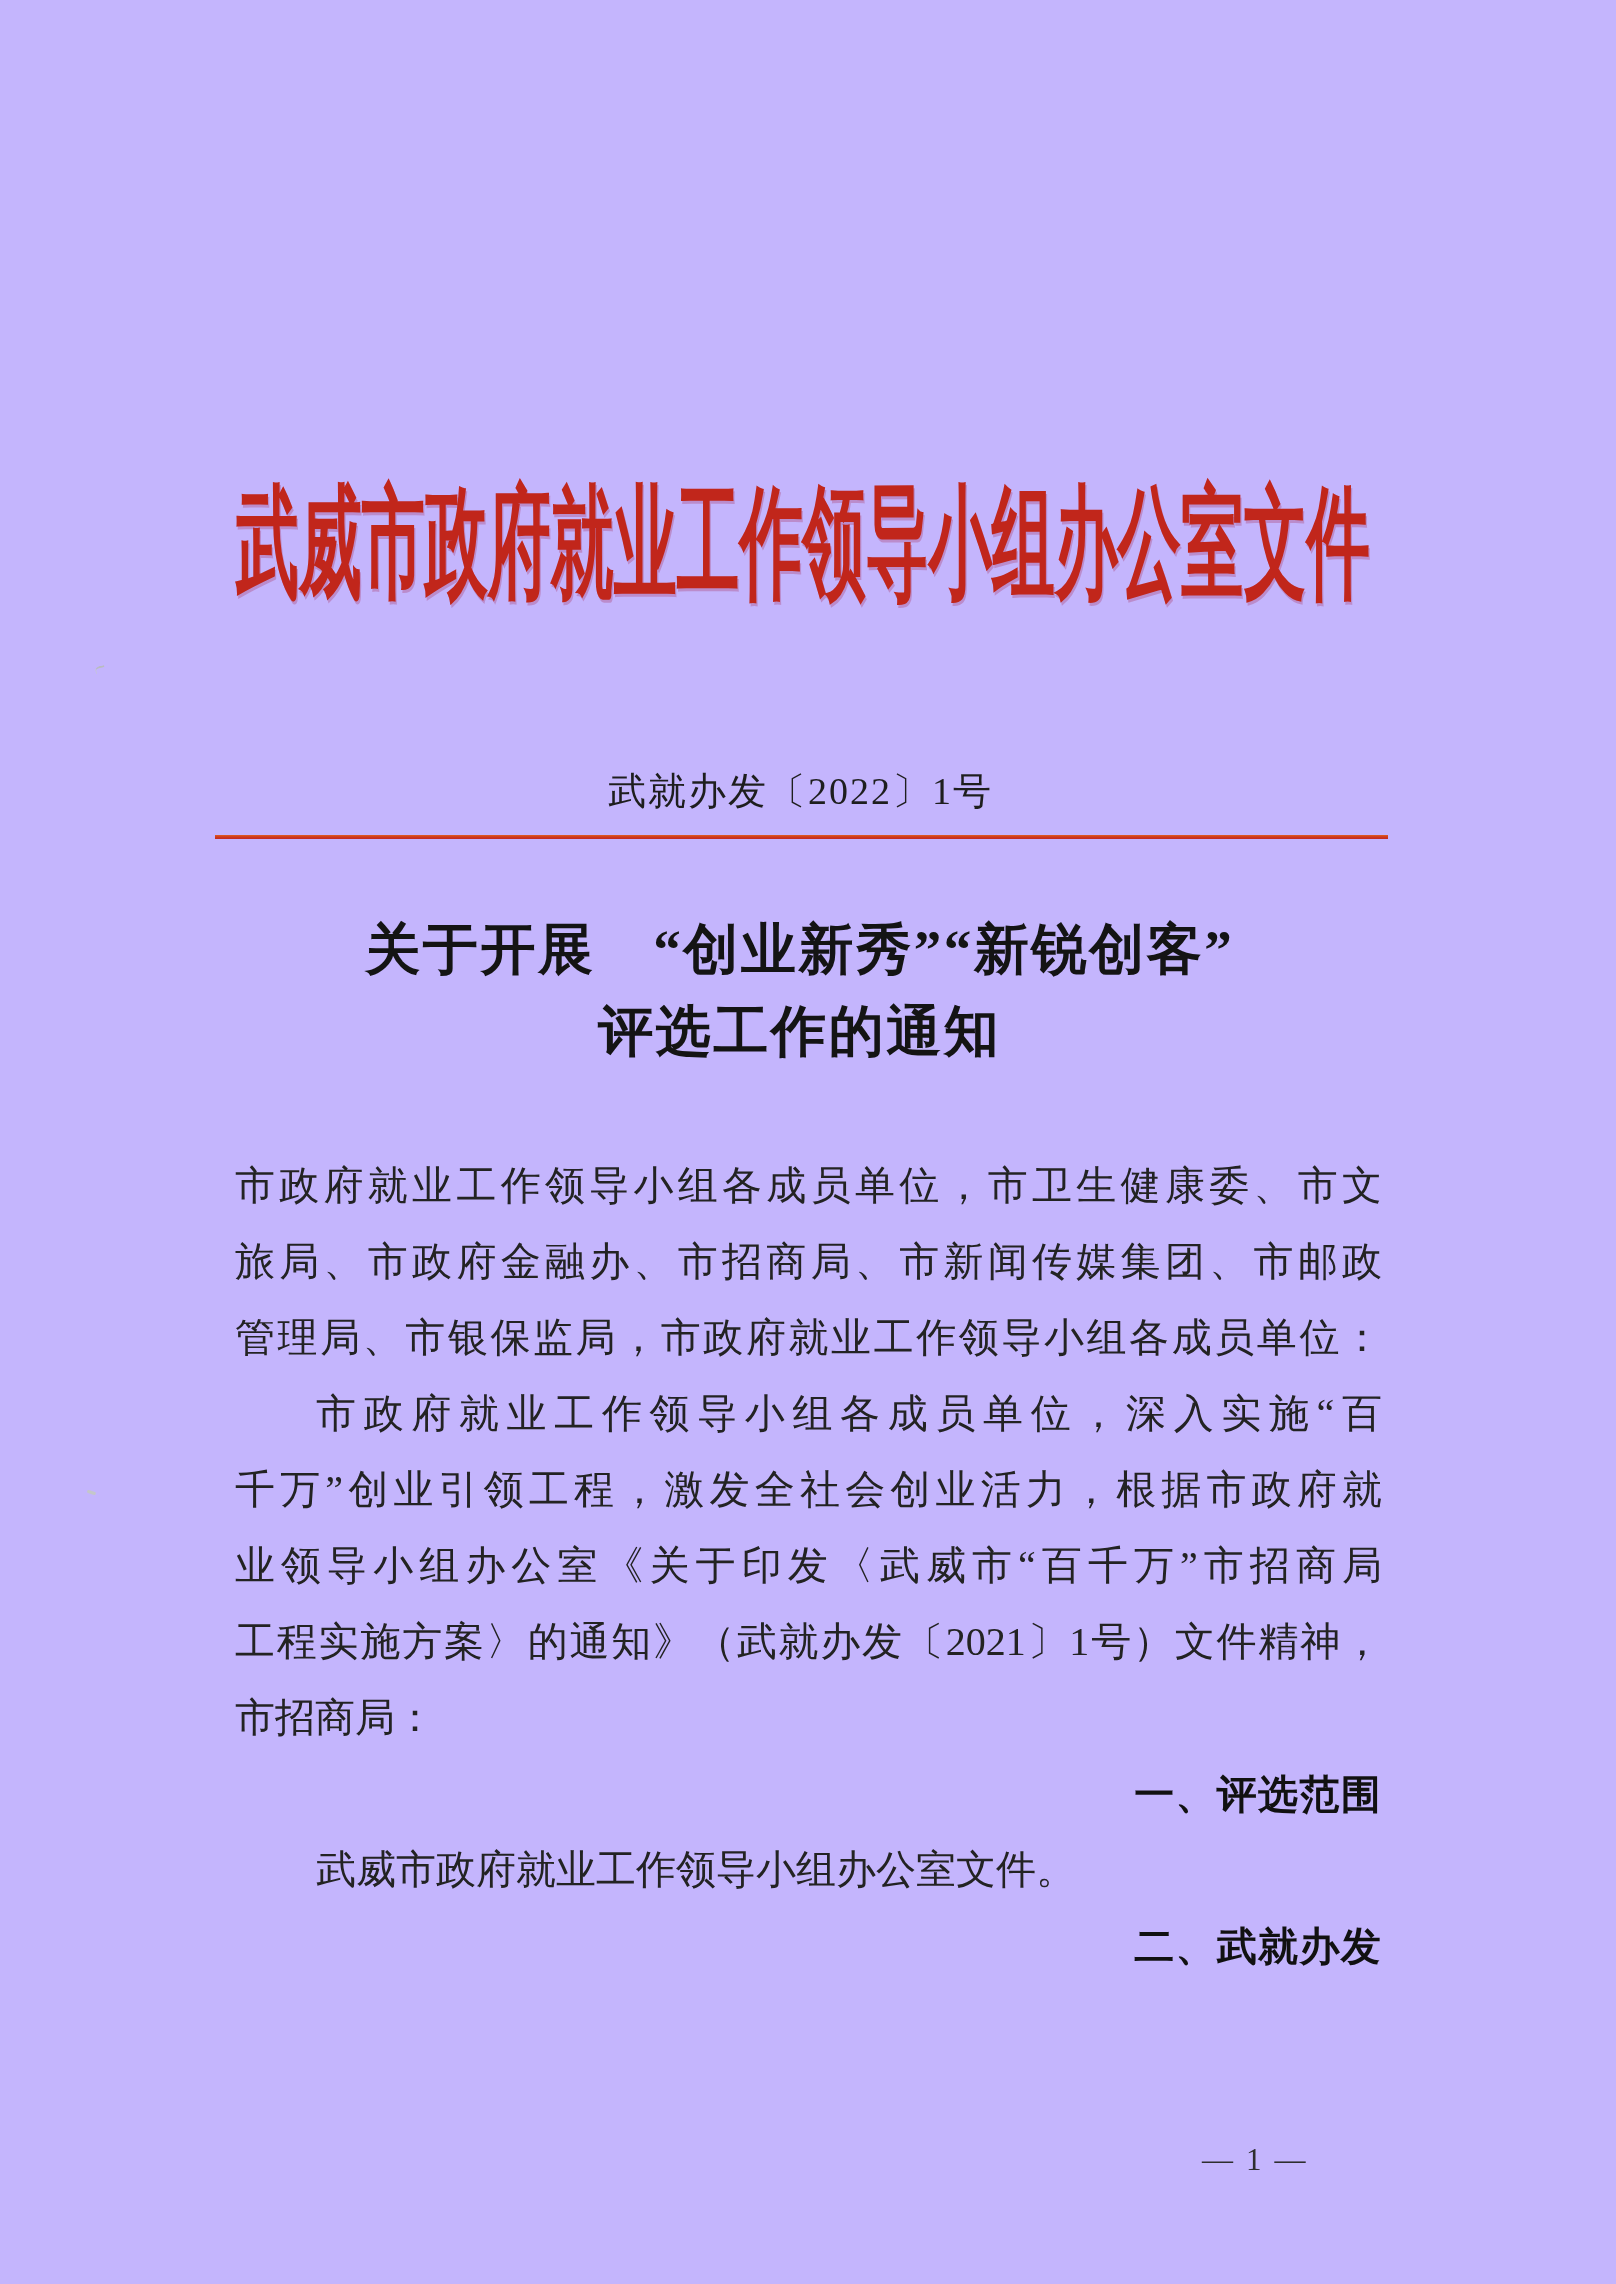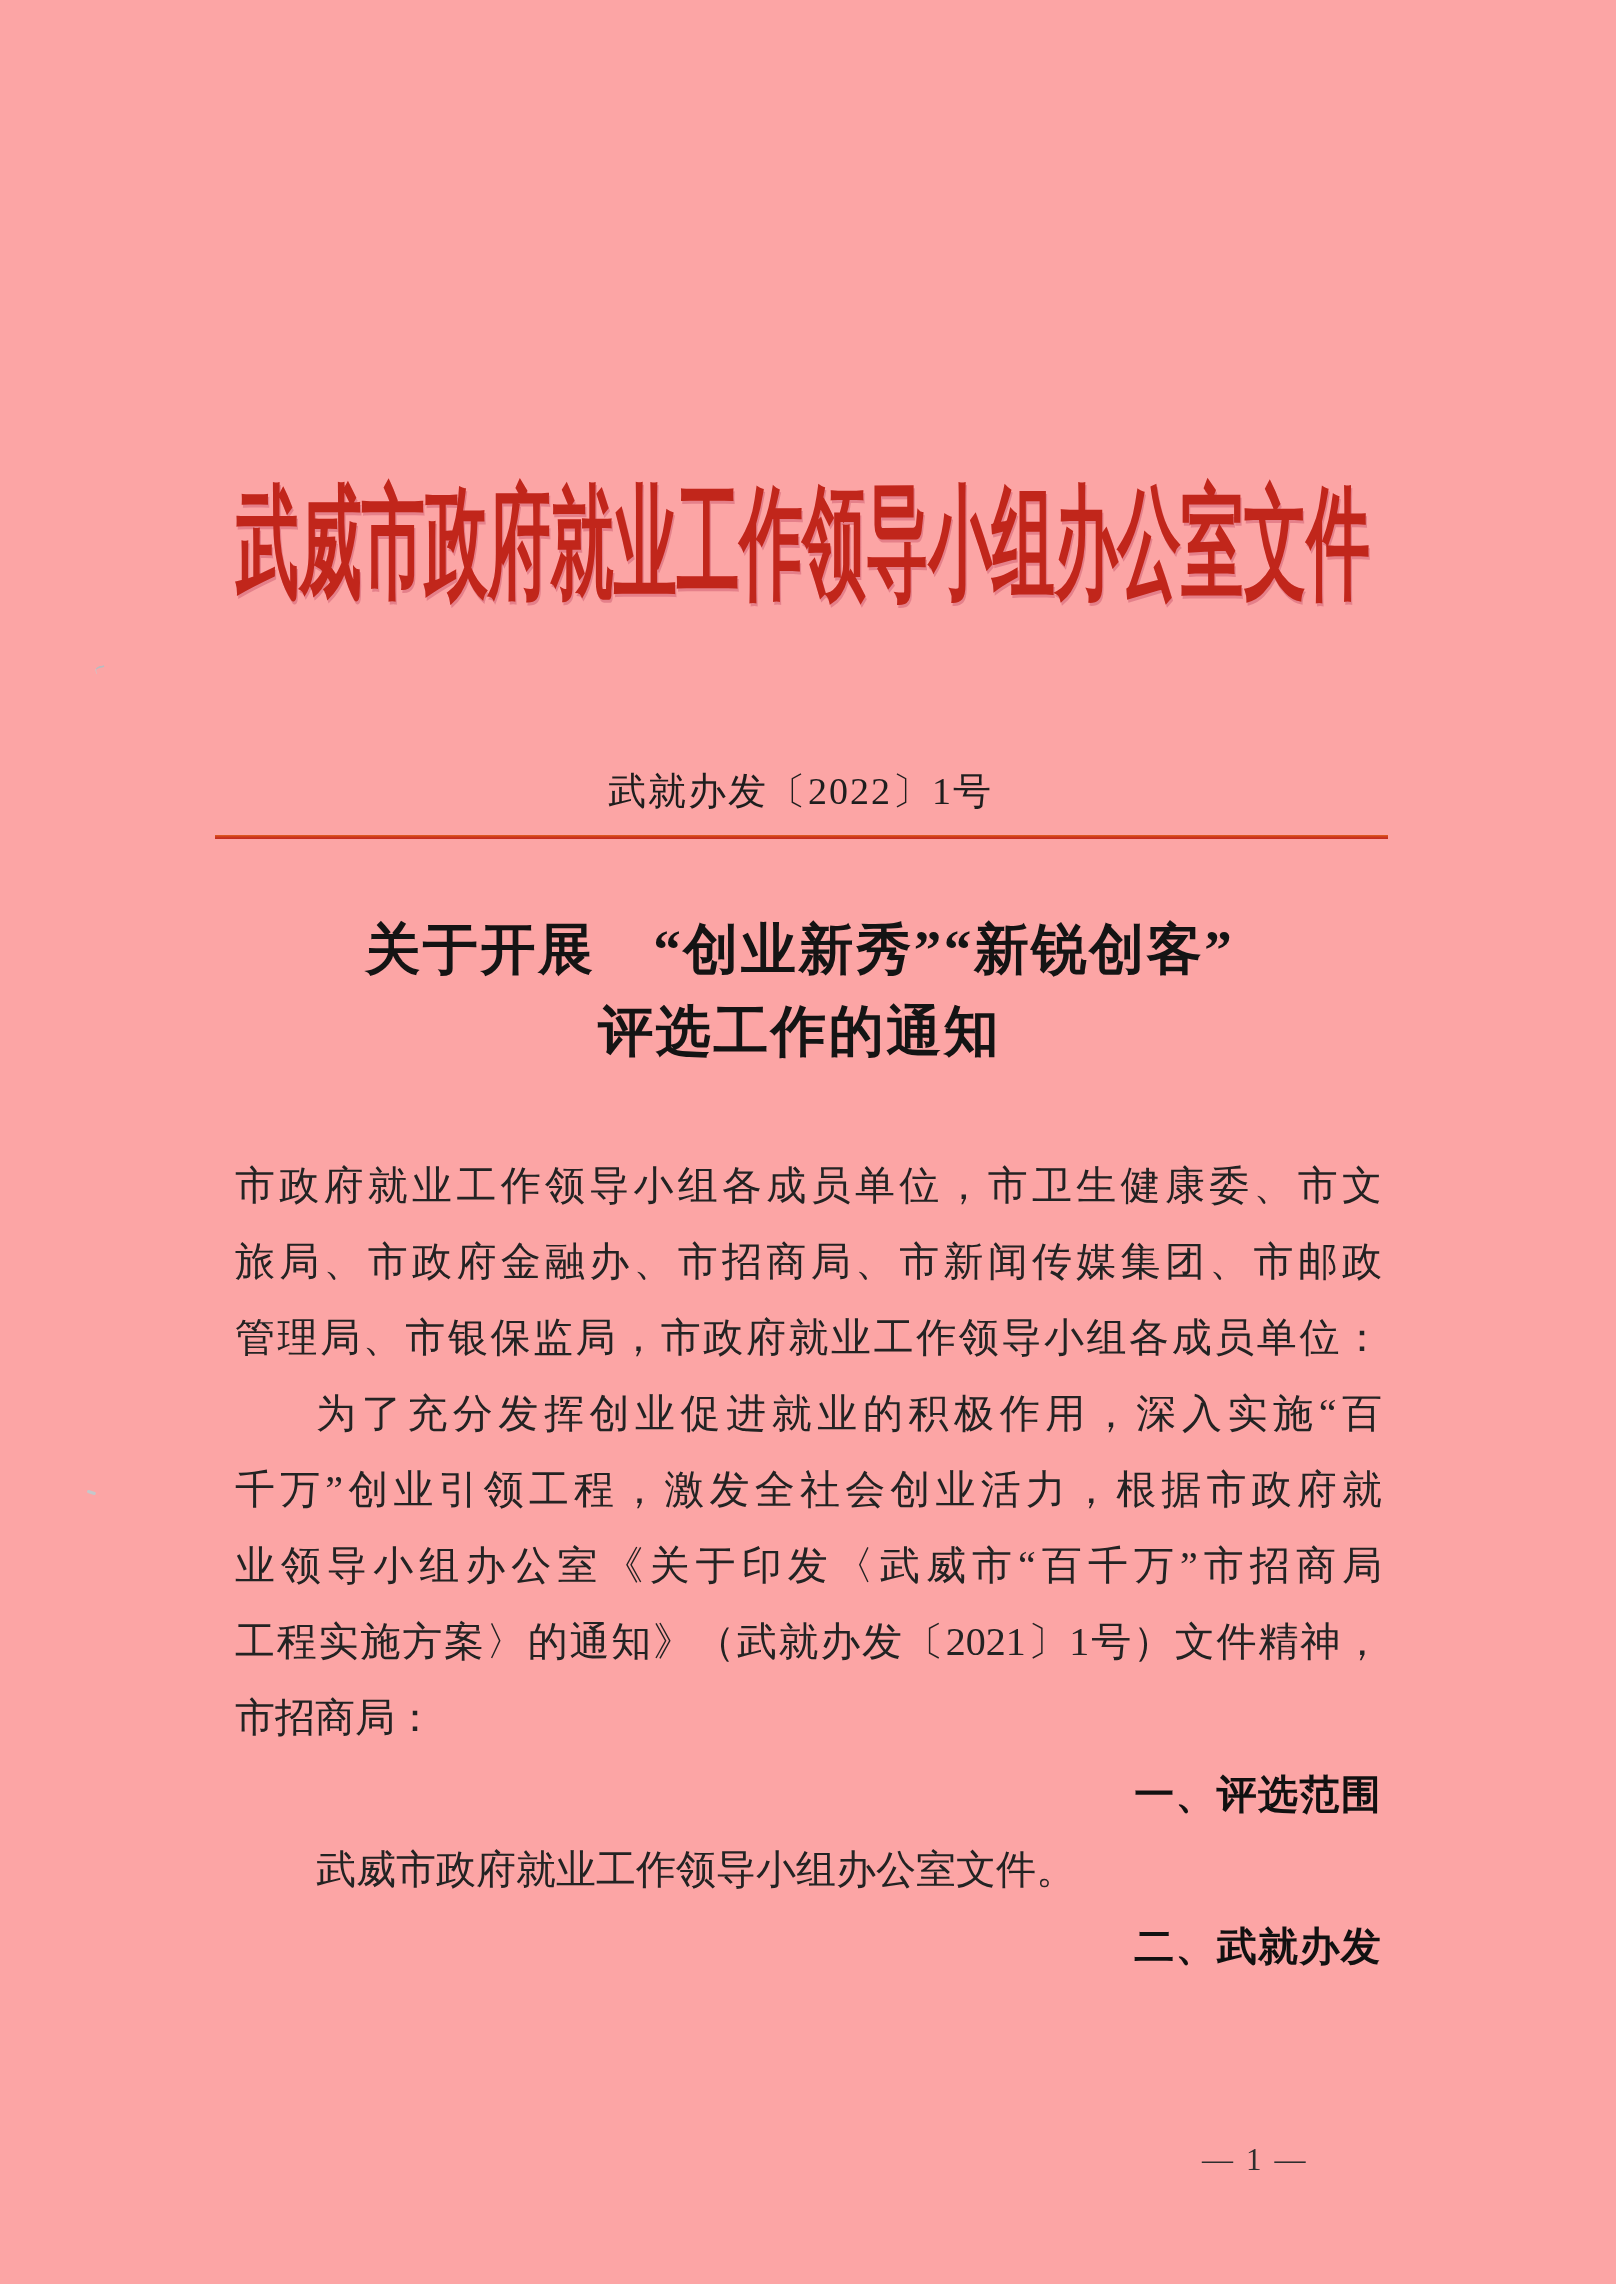--- a/index.html
+++ b/index.html
@@ -6,21 +6,21 @@
   html, body { background: #ffffff; }
   body {
     width: 1616px; height: 2284px;
     position: relative;
     font-family: "Liberation Serif", "DejaVu Serif", serif;
     color: #262626;
     overflow: hidden;
   }
   .page {
     position: absolute; inset: 0;
-    background: #fca5a5;
+    background: #c4b5fd;
   }
   
   .red-header {
     position: absolute;
     top: 484px; left: -10.4px; right: 0;
     text-align: center;
     font-size: 63px; line-height: 1;
     font-weight: 700;
     color: #c1261b;
     text-shadow: 1.3px 1.3px 0 rgba(160, 20, 60, 0.25);
@@ -123,21 +123,21 @@
 
   <div class="doc-title">
     <div>关于开展　“创业新秀”“新锐创客”</div>
     <div>评选工作的通知</div>
   </div>
 
   <div class="body-block" id="body-lines">
       <div class="bline fill">市政府就业工作领导小组各成员单位，市卫生健康委、市文</div>
       <div class="bline fill">旅局、市政府金融办、市招商局、市新闻传媒集团、市邮政</div>
       <div class="bline fill">管理局、市银保监局，市政府就业工作领导小组各成员单位：</div>
-      <div class="bline fill ind">为了充分发挥创业促进就业的积极作用，深入实施“百</div>
+      <div class="bline fill ind">市政府就业工作领导小组各成员单位，深入实施“百</div>
       <div class="bline fill">千万”创业引领工程，激发全社会创业活力，根据市政府就</div>
       <div class="bline fill">业领导小组办公室《关于印发〈武威市“百千万”市招商局</div>
       <div class="bline fill">工程实施方案〉的通知》（武就办发〔2021〕1号）文件精神，</div>
       <div class="bline">市招商局：</div>
       <div class="bline ind hd">一、评选范围</div>
       <div class="bline ind">武威市政府就业工作领导小组办公室文件。</div>
       <div class="bline ind hd">二、武就办发</div>
     </div>
 
   <div class="page-number">— 1 —</div>

